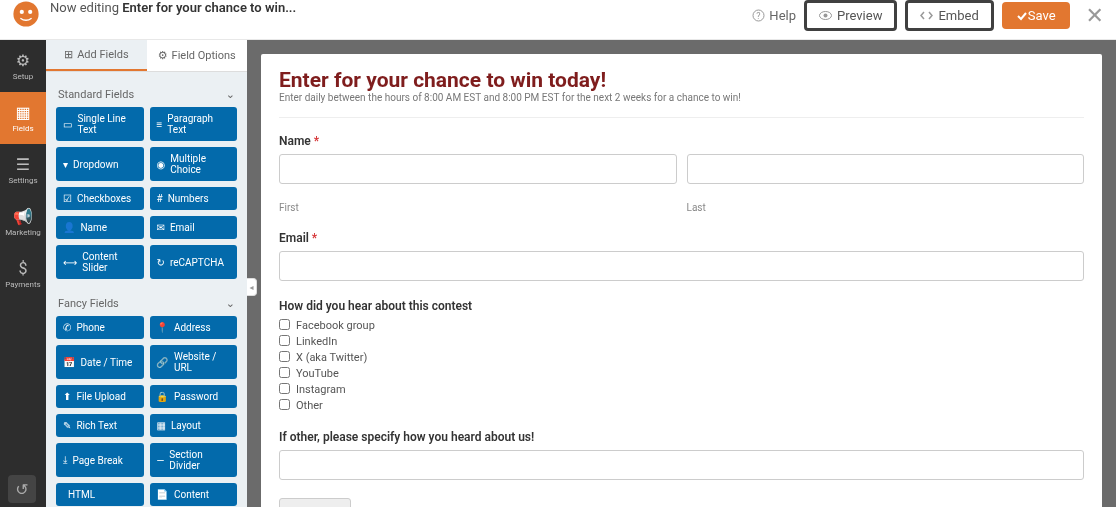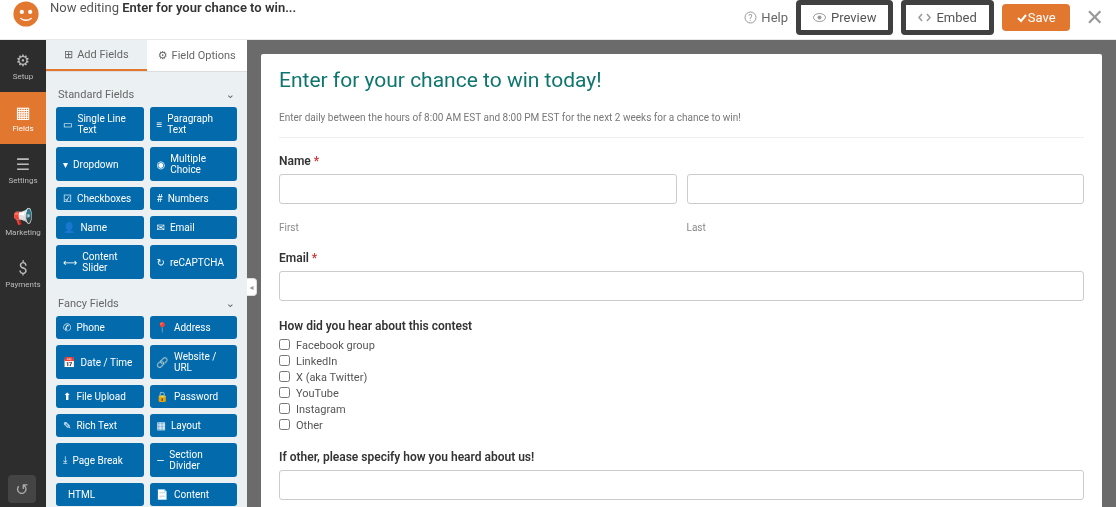--- a/index.html
+++ b/index.html
@@ -3,21 +3,21 @@
 <meta charset="utf-8">
 <style>
 *{box-sizing:border-box;margin:0;padding:0;font-family:-apple-system,BlinkMacSystemFont,"Segoe UI",Roboto,sans-serif}
 body{width:1116px;height:507px;overflow:hidden;background:#f0f0f0}
 .topbar{height:40px;background:#fff;display:flex;align-items:flex-start;padding:0 12px;border-bottom:1px solid #e8e8e8}
 .logo{width:28px;height:28px;margin-right:10px}
 .editing{font-size:13px;color:#555}
 .editing strong{font-weight:600;color:#333}
 .topbar-right{margin-left:auto;display:flex;align-items:center;gap:8px}
 .help-link{font-size:13px;color:#666;display:flex;align-items:center;gap:4px;cursor:pointer}
-.btn-outline{border:5px solid #404040;background:#fff;padding:5px 12px;border-radius:4px;font-size:13px;color:#555;display:flex;align-items:center;gap:5px;cursor:pointer}
+.btn-outline{border:3px solid #404040;background:#fff;padding:5px 12px;border-radius:4px;font-size:13px;color:#555;display:flex;align-items:center;gap:5px;cursor:pointer}
 .btn-save{background:#e27730;color:#fff;border:none;padding:6px 14px;border-radius:4px;font-size:13px;display:flex;align-items:center;cursor:pointer}
 .close-x{font-size:22px;color:#999;cursor:pointer;margin-left:8px}
 .main{display:flex;height:471px}
 .rail{width:46px;background:#2d2d2d;display:flex;flex-direction:column}
 .rail-item{height:37px;display:flex;flex-direction:column;align-items:center;justify-content:center;color:#bbb;font-size:8px;cursor:pointer}
 .rail-item.active{background:#e27730;color:#fff}
 .rail-item.tall{height:52px}
 .rail-icon{font-size:16px;margin-bottom:2px}
 .rail-bottom{margin-top:auto;padding:8px}
 .rail-history{width:28px;height:28px;background:#444;border-radius:4px;display:flex;align-items:center;justify-content:center;color:#aaa;cursor:pointer}
@@ -25,21 +25,21 @@
 .panel-tabs{display:flex;background:#fff;border-bottom:1px solid #ddd}
 .panel-tab{flex:1;padding:8px 0;text-align:center;font-size:11px;color:#666;cursor:pointer;display:flex;align-items:center;justify-content:center;gap:4px}
 .panel-tab.active{background:#ebf0f3;border-bottom:2px solid #e27730}
 .panel-body{flex:1;overflow-y:auto;padding:10px}
 .section-head{display:flex;justify-content:space-between;align-items:center;font-size:11px;color:#666;padding:6px 2px;cursor:pointer}
 .field-grid{display:grid;grid-template-columns:1fr 1fr;gap:6px;margin-bottom:12px}
 .field-btn{background:#036aab;color:#fff;border:none;padding:6px 7px;border-radius:3px;font-size:10px;text-align:left;display:flex;align-items:center;gap:5px;cursor:pointer}
 .collapse-tab{position:absolute;left:247px;top:278px;width:10px;height:18px;background:#fff;border:1px solid #ddd;border-left:none;border-radius:0 4px 4px 0;display:flex;align-items:center;justify-content:center;font-size:8px;color:#999;cursor:pointer}
 .canvas{flex:1;background:#6b6b6b;padding:14px;overflow:auto}
 .form-preview{background:#fff;border-radius:2px;padding:14px 18px;min-height:100%}
-.form-title{font-size:21px;font-weight:400;color:#0f766e;margin-bottom:20px}
+.form-title{font-size:21px;font-weight:700;color:#7f1d1d;margin-bottom:0}
 .form-desc{font-size:10px;color:#777;margin-bottom:14px}
 .form-hr{border:none;border-top:1px solid #eee;margin-bottom:16px}
 .form-field{margin-bottom:18px}
 .form-label{font-size:12px;font-weight:600;color:#333;margin-bottom:6px;display:block}
 .req{color:#d63638}
 .name-row{display:flex;gap:10px}
 .name-col{flex:1}
 .text-input{width:100%;border:1px solid #ccc;border-radius:3px;padding:7px;font-size:12px}
 .sub-label{font-size:10px;color:#888;margin-top:18px}
 .checkbox-row{display:flex;gap:6px;margin-bottom:3px;font-size:11px;color:#555}

